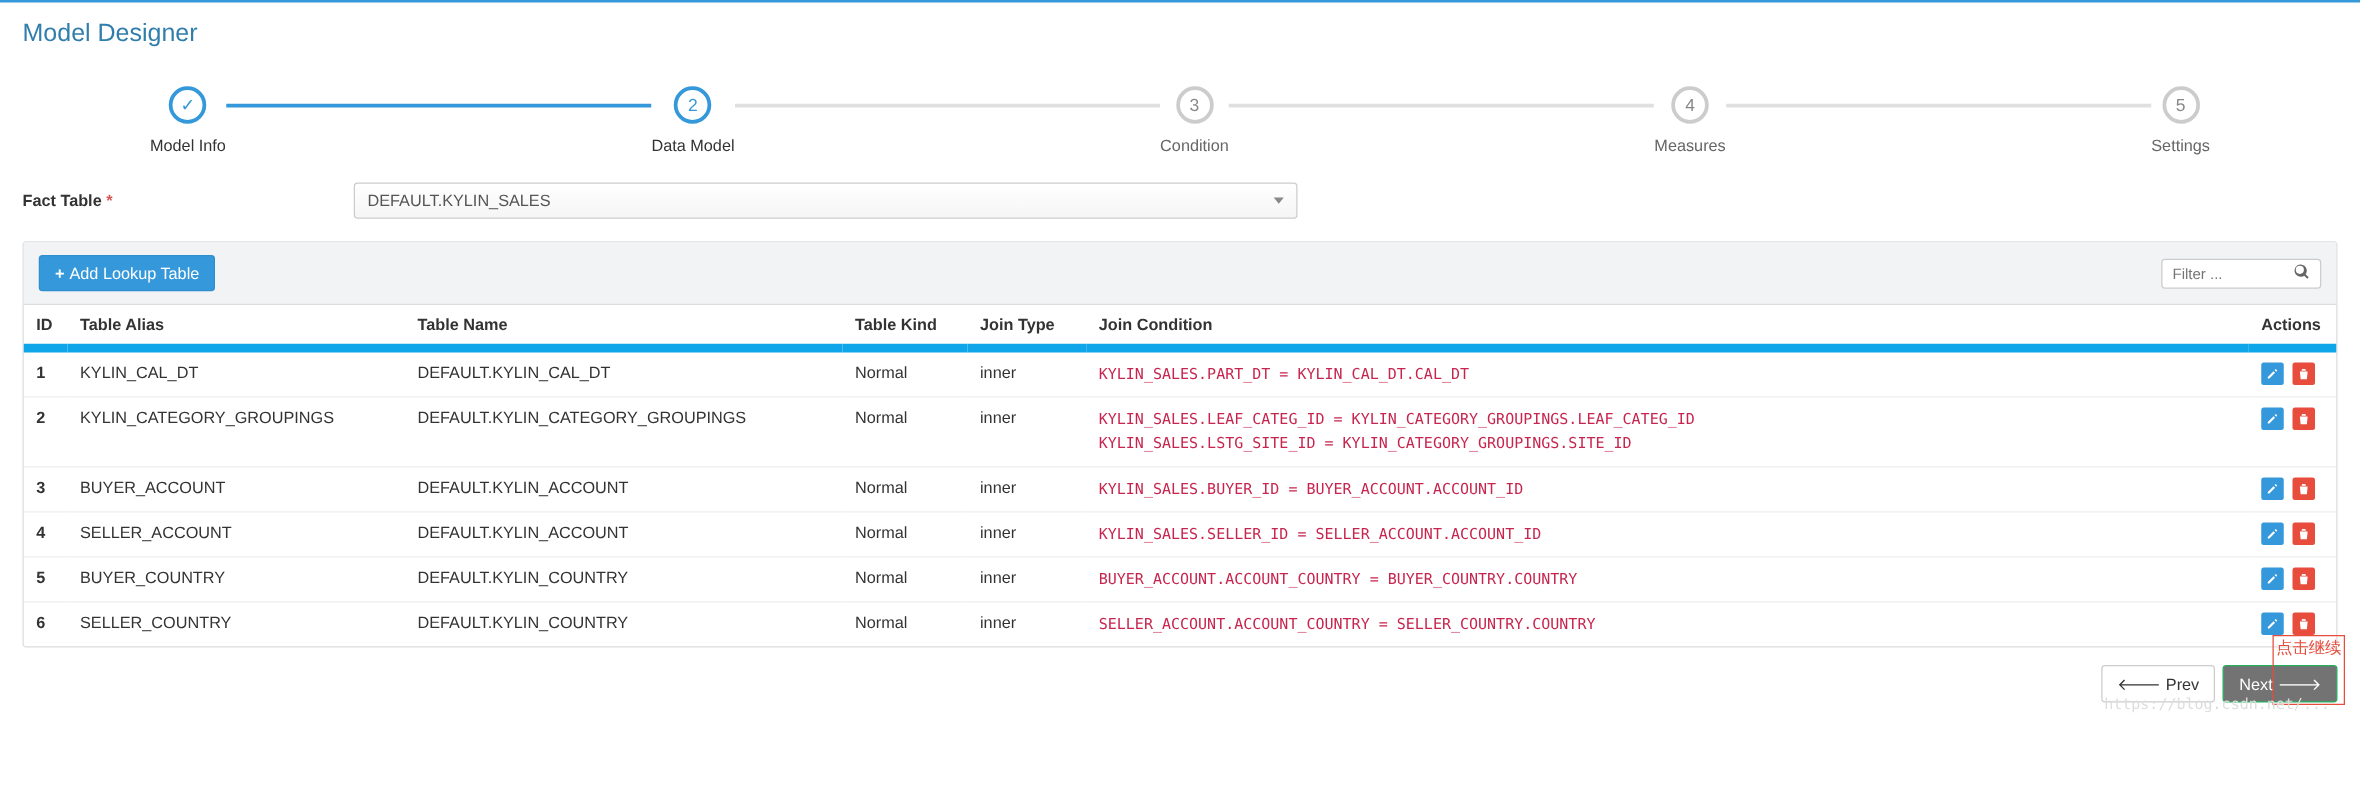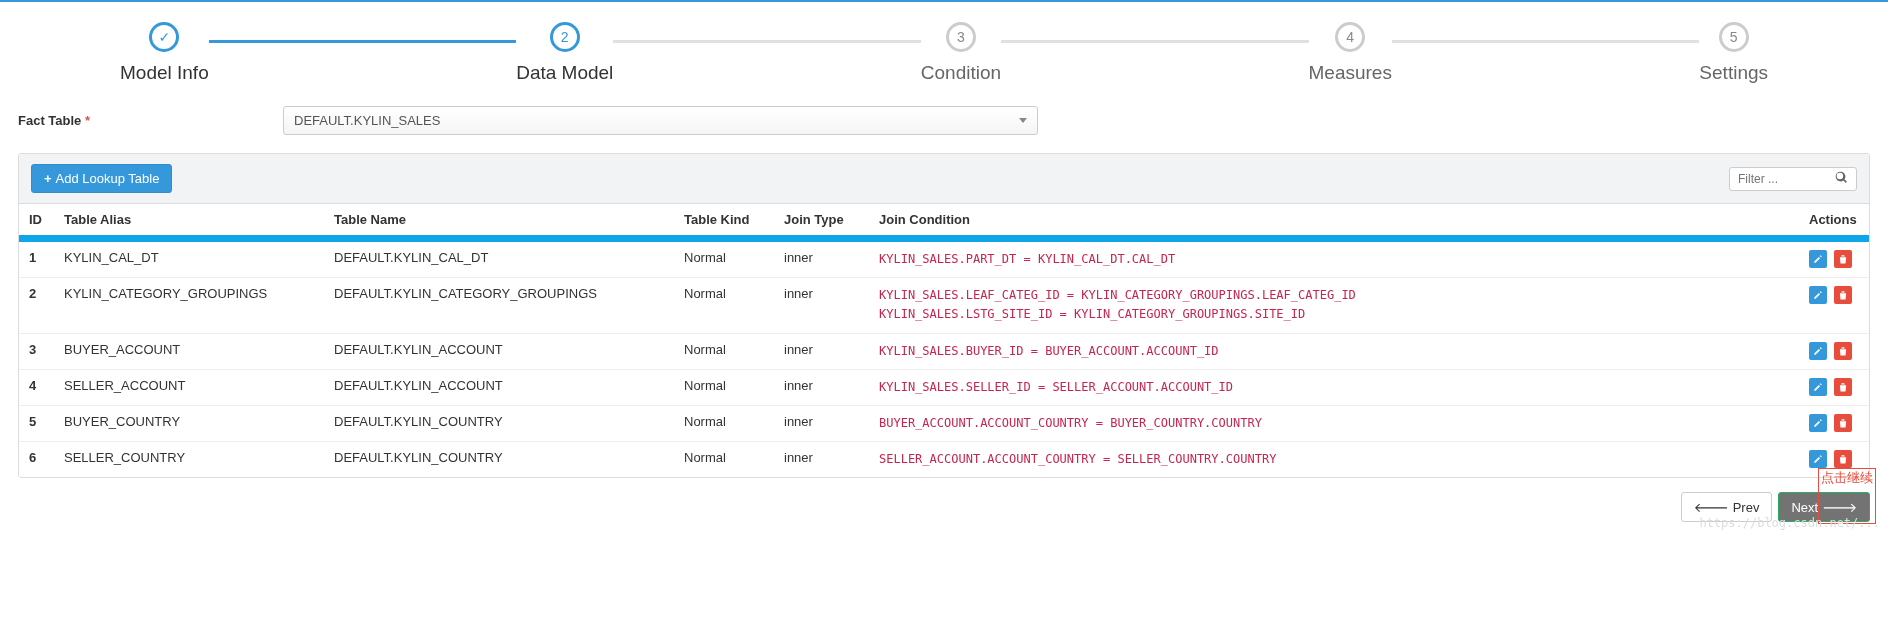--- a/index.html
+++ b/index.html
@@ -6,21 +6,21 @@
     body { font-family: "Helvetica Neue", Helvetica, Arial, sans-serif; font-size: 13px; color: #333; background: #fff; }
     .container { width: 1888px; }
     .top-border { border-top: 2px solid #3498db; }
     .page-title { color: #317eac; font-size: 20px; font-weight: normal; padding: 14px 18px 10px; }
     
     .stepper { display: flex; align-items: center; padding: 20px 120px 10px; position: relative; }
     .step { display: flex; flex-direction: column; align-items: center; position: relative; }
     .step-circle { width: 30px; height: 30px; border-radius: 50%; border: 3px solid #ccc; background: #fff; display: flex; align-items: center; justify-content: center; font-size: 14px; color: #888; z-index: 2; }
     .step-circle.done { border-color: #3498db; color: #3498db; }
     .step-circle.active { border-color: #3498db; color: #3498db; }
-    .step-label { margin-top: 10px; font-size: 19px; color: #666; }
+    .step-label { margin-top: 10px; font-size: 13px; color: #666; }
     .step-label.active, .step-label.done { color: #333; }
     .step-connector { flex: 1; height: 3px; background: #e0e0e0; margin-top: -24px; }
     .step-connector.done { background: #3498db; }
     
     .form-row { display: flex; align-items: center; padding: 12px 18px; }
     .form-label { width: 265px; font-weight: bold; font-size: 13px; }
     .required { color: #d9534f; }
     .select-box { flex: 0 0 755px; border: 1px solid #ccc; border-radius: 3px; padding: 6px 10px; background: linear-gradient(#fff, #f5f5f5); display: flex; justify-content: space-between; align-items: center; font-size: 13px; color: #555; cursor: pointer; }
     .caret { width: 0; height: 0; border-left: 4px solid transparent; border-right: 4px solid transparent; border-top: 5px solid #888; }
     
@@ -51,26 +51,27 @@
     .col-cond { }
     .col-actions { width: 70px; text-align: left; }
     
     .code { font-family: Menlo, Monaco, Consolas, monospace; color: #c7254e; font-size: 12px; line-height: 1.6; }
     
     .footer-row { display: flex; justify-content: flex-end; padding: 14px 18px; gap: 6px; align-items: center; position: relative; }
     .arrow-left { margin-right: 4px; }
     .arrow-right { margin-left: 4px; }
     .annotation-box { border: 1px solid #e74c3c; position: absolute; right: 12px; top: -10px; padding: 0 2px 36px 2px; }
     .annotation-text { color: #e74c3c; font-size: 13px; text-align: center; }
-    .watermark { position: absolute; right: 8px; bottom: 6px; color: #ddd; font-size: 12px; font-family: monospace; }
+    .watermark { position: absolute; right: 24px; bottom: 6px; color: #ddd; font-size: 12px; font-family: monospace; }
   </style>
 </head>
 <body>
 
 <div class="container top-border">
+  <h2 class="page-title">Model Designer</h2>
 
   <div class="stepper">
     <div class="step">
       <div class="step-circle done">✓</div>
       <div class="step-label done">Model Info</div>
     </div>
     <div class="step-connector done"></div>
     <div class="step">
       <div class="step-circle active">2</div>
       <div class="step-label active">Data Model</div>

